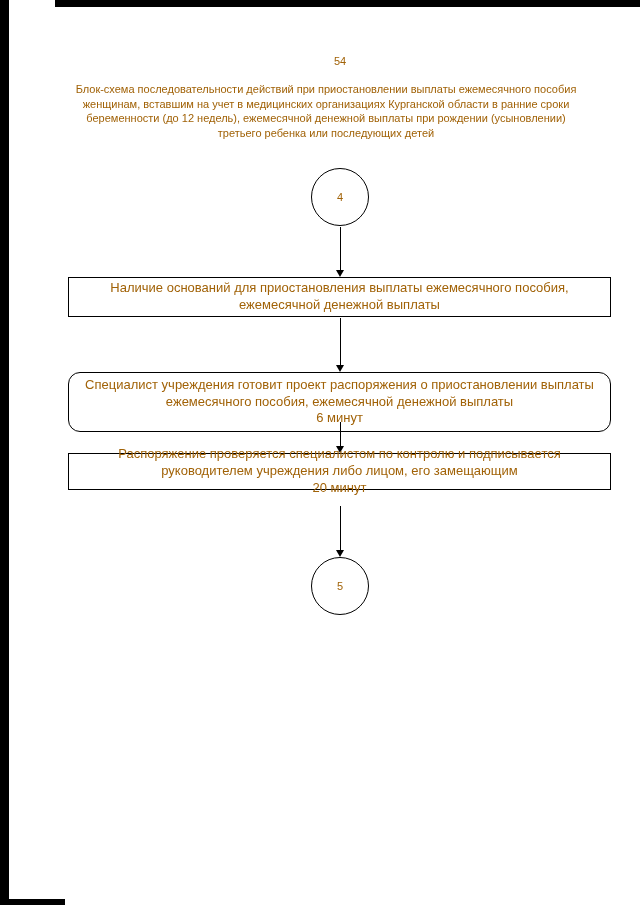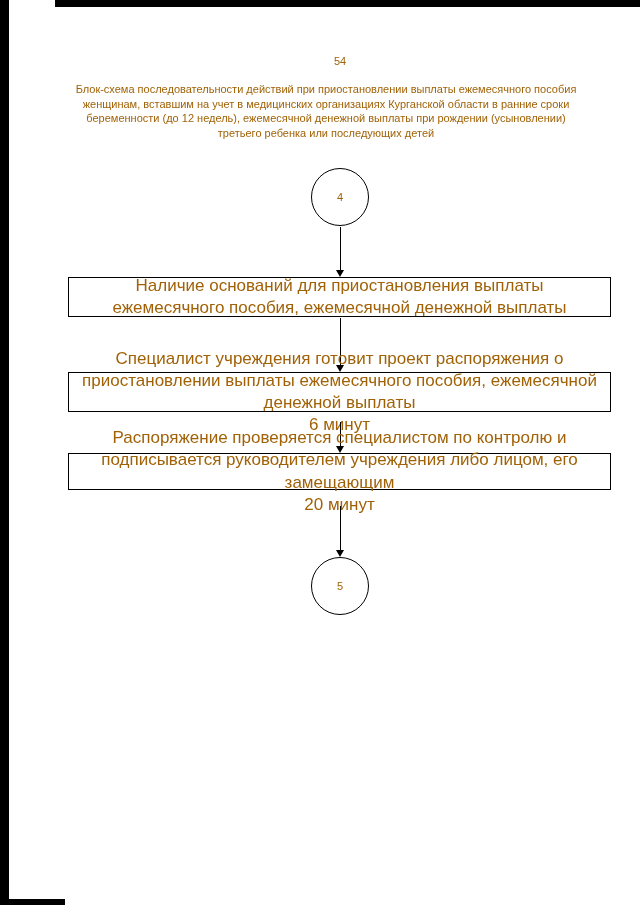--- a/index.html
+++ b/index.html
@@ -61,26 +61,26 @@
     left: 68px;
     width: 543px;
     border: 1px solid #000000;
     background: #ffffff;
     box-sizing: border-box;
     display: flex;
     flex-direction: column;
     align-items: center;
     justify-content: center;
     text-align: center;
-    font-size: 17px;
+    font-size: 13px;
     line-height: 1.3;
     padding: 3px 12px;
   }
   #box-1 { top: 277px; height: 40px; }
-  #box-2 { top: 372px; height: 40px; }
+  #box-2 { top: 372px; height: 60px; border-radius: 12px; }
   #box-3 { top: 453px; height: 37px; }
 
   .arrow { position: absolute; left: 340px; width: 0; }
   #arrow-1 { top: 227px; height: 50px; }
   #arrow-2 { top: 318px; height: 54px; }
   #arrow-3 { top: 422px; height: 31px; }
   #arrow-4 { top: 506px; height: 51px; }
   .arrow .shaft {
     position: absolute;
     left: -0.5px;

